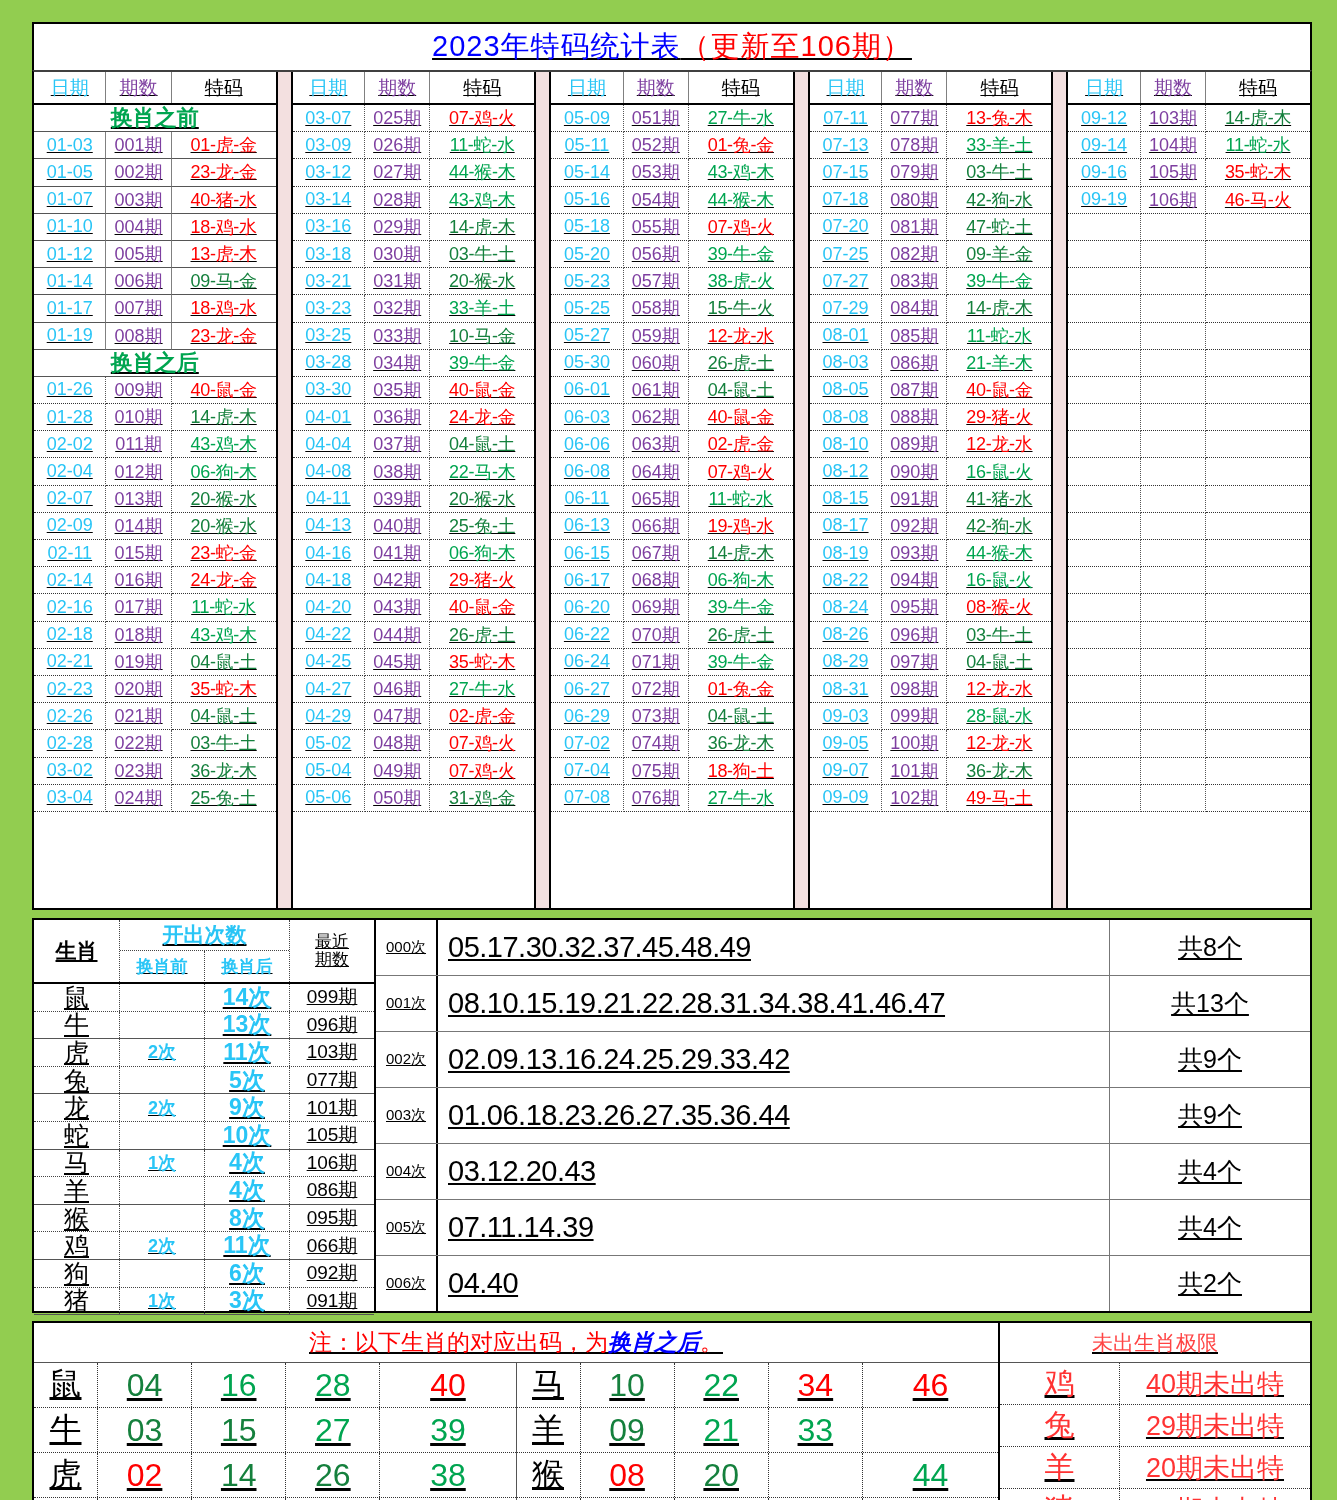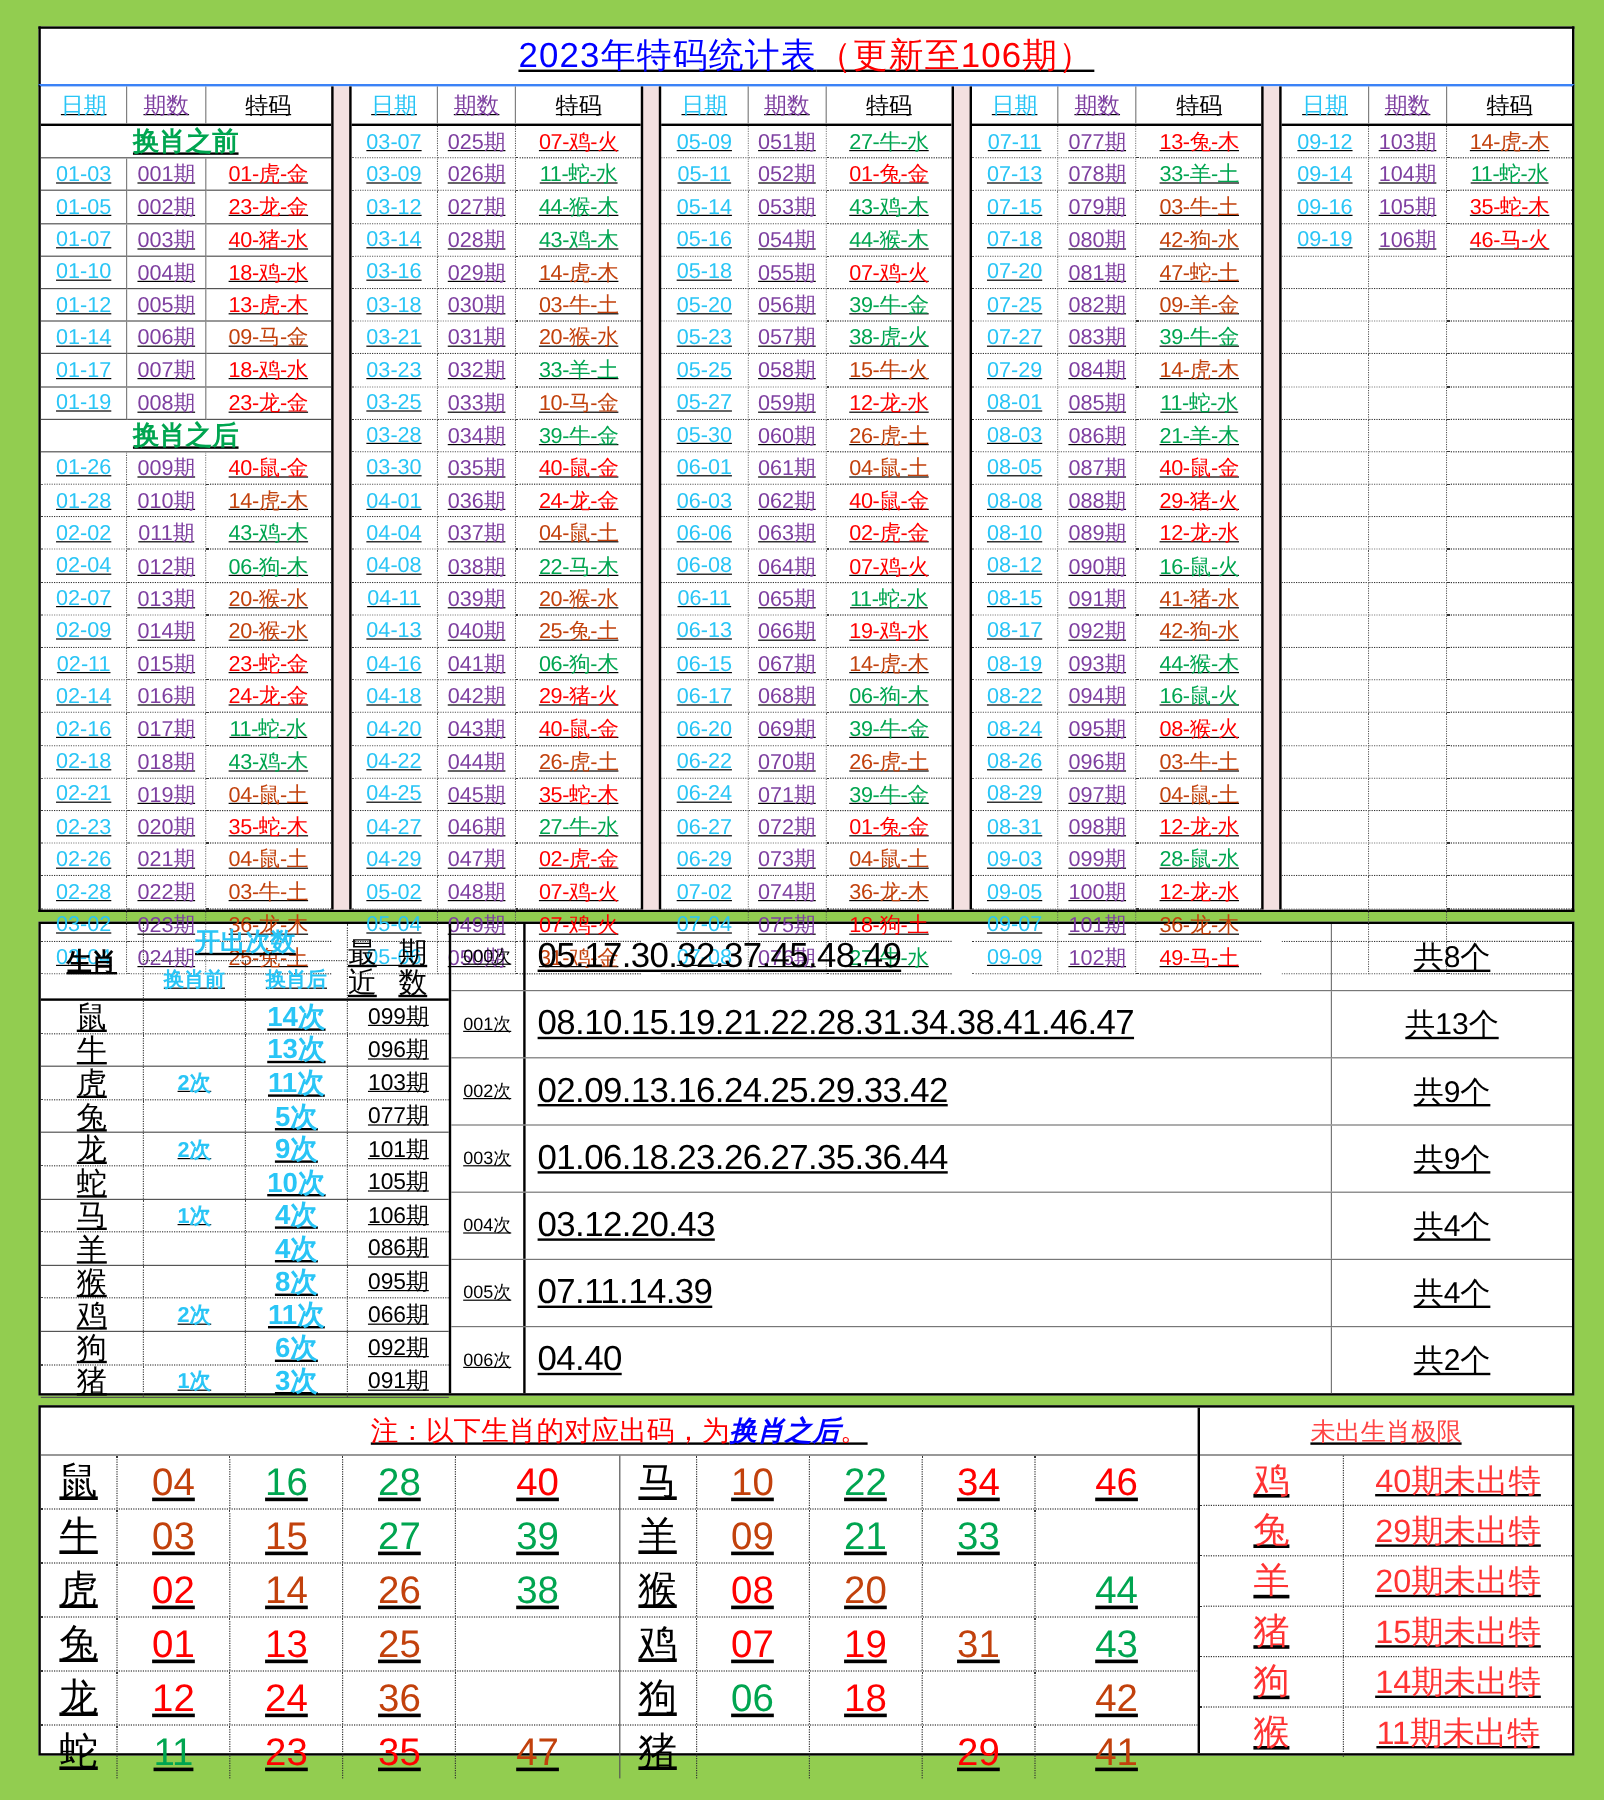--- a/index.html
+++ b/index.html
@@ -17,56 +17,56 @@
     text-decoration:underline;
   }
   .blk{background:#fff;border:2px solid #000;box-sizing:border-box;}
 
   
   #title-block{height:48px;display:flex;align-items:center;justify-content:center;border-bottom:none;}
   .ttl-main{color:#0000ff;font-size:29px;letter-spacing:1px;}
   .ttl-sub{color:#ff0000;font-size:29px;letter-spacing:1px;}
 
   
-  #draw-block{display:flex;height:690px;border-top:2px solid #3b82f6;}
+  #draw-block{display:flex;height:840px;border-top:2px solid #404040;}
   .gap{width:13px;background:#f3e0e0;flex:none;border-left:2px solid #000;border-right:2px solid #000;}
   .dcol{flex:1 1 0;display:flex;flex-direction:column;min-width:0;}
   .dhdr{display:flex;height:31px;border-bottom:2px solid #000;flex:none;}
   .dhdr>div{display:flex;align-items:center;justify-content:center;font-size:19px;box-sizing:border-box;}
   .c1{width:30%;color:#29c5f6;border-right:1px solid #808080;}
   .c2{width:27%;color:#7e3fa0;border-right:1px solid #808080;}
   .c3{width:43%;color:#000;}
   .drow{display:flex;height:27.2px;flex:none;}
   .drow>div{display:flex;align-items:center;justify-content:center;font-size:18px;box-sizing:border-box;
             border-bottom:1px dotted #333;white-space:nowrap;}
   .drow .c1{color:#29c5f6;border-right:1px dotted #555;}
   .drow .c2{color:#7e3fa0;border-right:1px dotted #555;}
   .drow .c3{letter-spacing:-0.3px;}
   .drow.solid>div{border-bottom:1px solid #555;}
   .drow.solid .c1,.drow.solid .c2{border-right:1px solid #808080;}
   .sect{display:flex;height:27.2px;flex:none;}
   .sect .lbl{width:100%;display:flex;align-items:center;justify-content:center;
              color:#00a550;font-weight:bold;font-size:22px;border-bottom:1px solid #555;}
-  .r{color:#ff0000;} .g{color:#00a550;} .b{color:#c2410c;}
+  .r{color:#ff0000;} .g{color:#00a550;} .b{color:#15803d;}
 
   
   #stats-block{display:flex;height:395px;margin-top:8px;}
   .zt{width:340px;flex:none;display:flex;flex-direction:column;border-right:2px solid #000;}
   .zhdr{display:flex;height:62px;flex:none;border-bottom:2px solid #000;}
   .zh-sx{width:86px;display:flex;align-items:center;justify-content:center;font-size:21px;font-weight:bold;
          border-right:1px dotted #444;box-sizing:border-box;}
   .zh-mid{flex:1;display:flex;flex-direction:column;border-right:1px dotted #444;box-sizing:border-box;}
   .zh-mid-top{height:31px;display:flex;align-items:center;justify-content:center;color:#29c5f6;
               font-size:21px;font-weight:bold;border-bottom:1px dotted #444;box-sizing:border-box;}
   .zh-mid-bot{height:30px;display:flex;}
   .zh-mid-bot>div{flex:1;display:flex;align-items:center;justify-content:center;color:#29c5f6;
                   font-size:17px;font-weight:bold;box-sizing:border-box;}
   .zh-mid-bot>div:first-child{border-right:1px dotted #444;}
-  .zh-recent{width:84px;display:flex;flex-direction:row;align-items:flex-end;justify-content:center;
-             font-size:24px;line-height:1.05;box-sizing:border-box;}
+  .zh-recent{width:84px;display:flex;flex-direction:column;align-items:center;justify-content:center;
+             font-size:17px;line-height:1.05;box-sizing:border-box;}
   .zrow{display:flex;height:27.6px;flex:none;border-bottom:1px dotted #444;box-sizing:border-box;}
   .zrow>div{display:flex;align-items:center;justify-content:center;box-sizing:border-box;}
   .z-sx{width:86px;font-size:25px;border-right:1px dotted #444;}
   .z-pre{flex:1;font-size:18px;color:#29c5f6;font-weight:bold;border-right:1px dotted #444;}
   .z-post{flex:1;font-size:23px;color:#29c5f6;font-weight:bold;border-right:1px dotted #444;}
   .z-rec{width:84px;font-size:19px;}
   .zrow.hb{border-bottom:1px solid #555;}
 
   .ft{flex:1;display:flex;flex-direction:column;min-width:0;}
   .frow{flex:1;display:flex;border-bottom:1px solid #777;box-sizing:border-box;}

